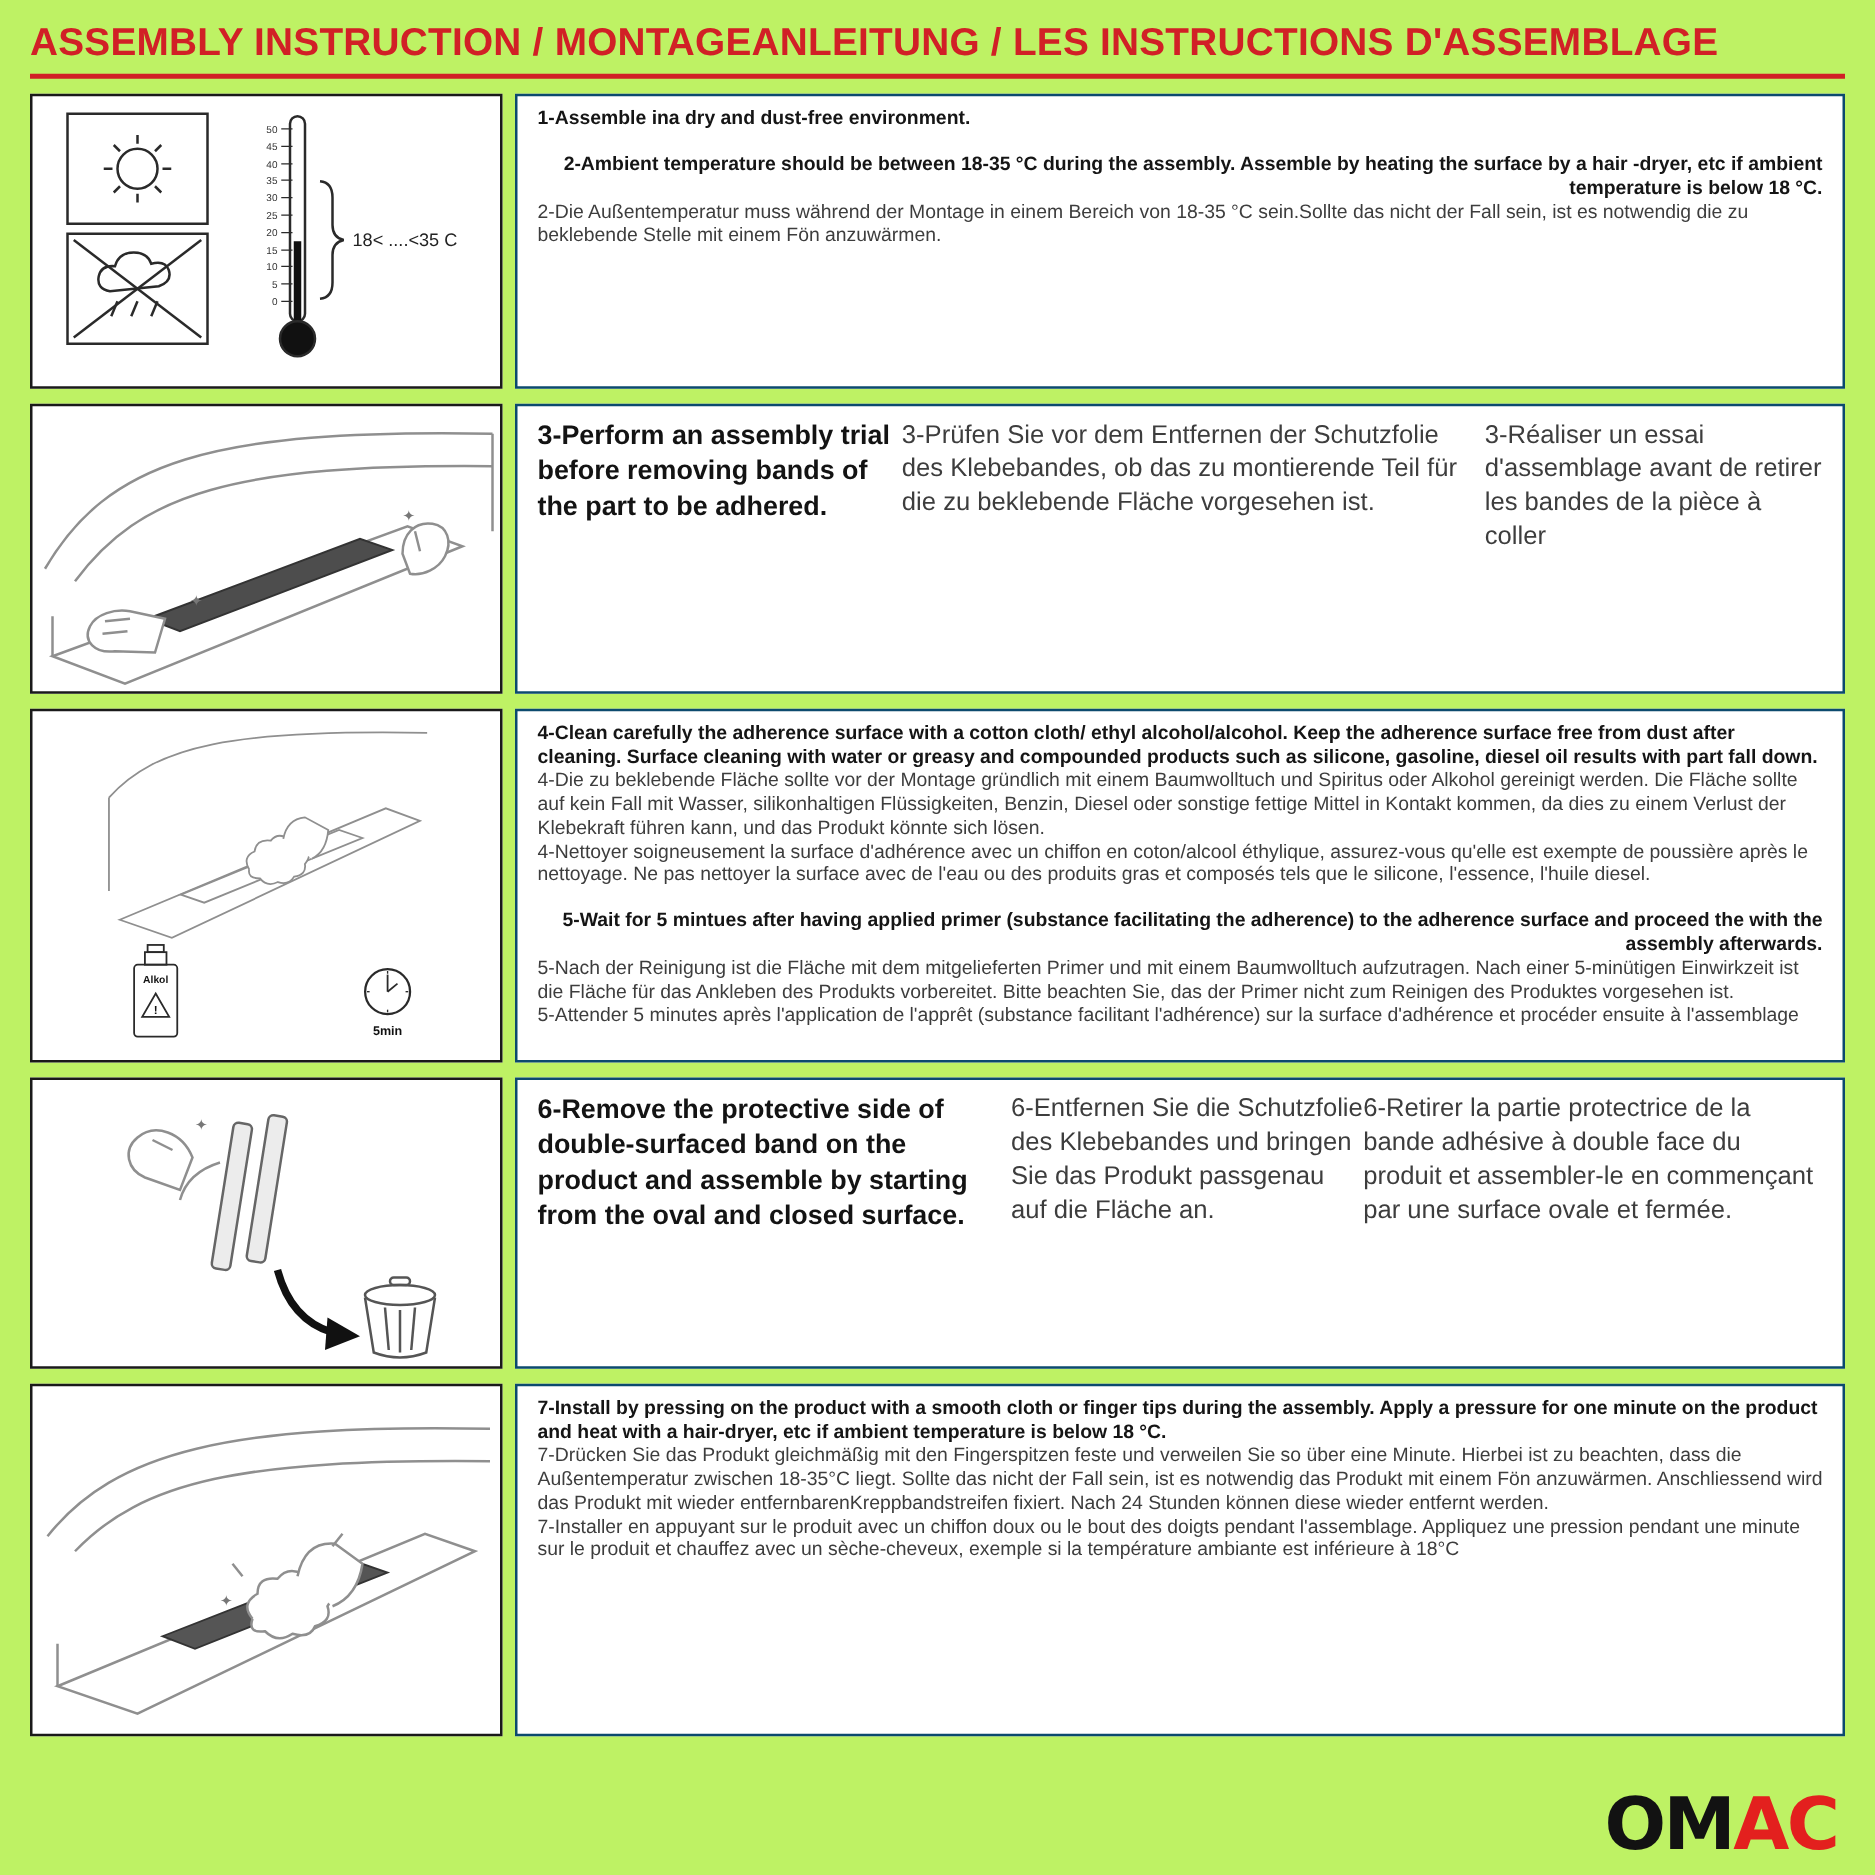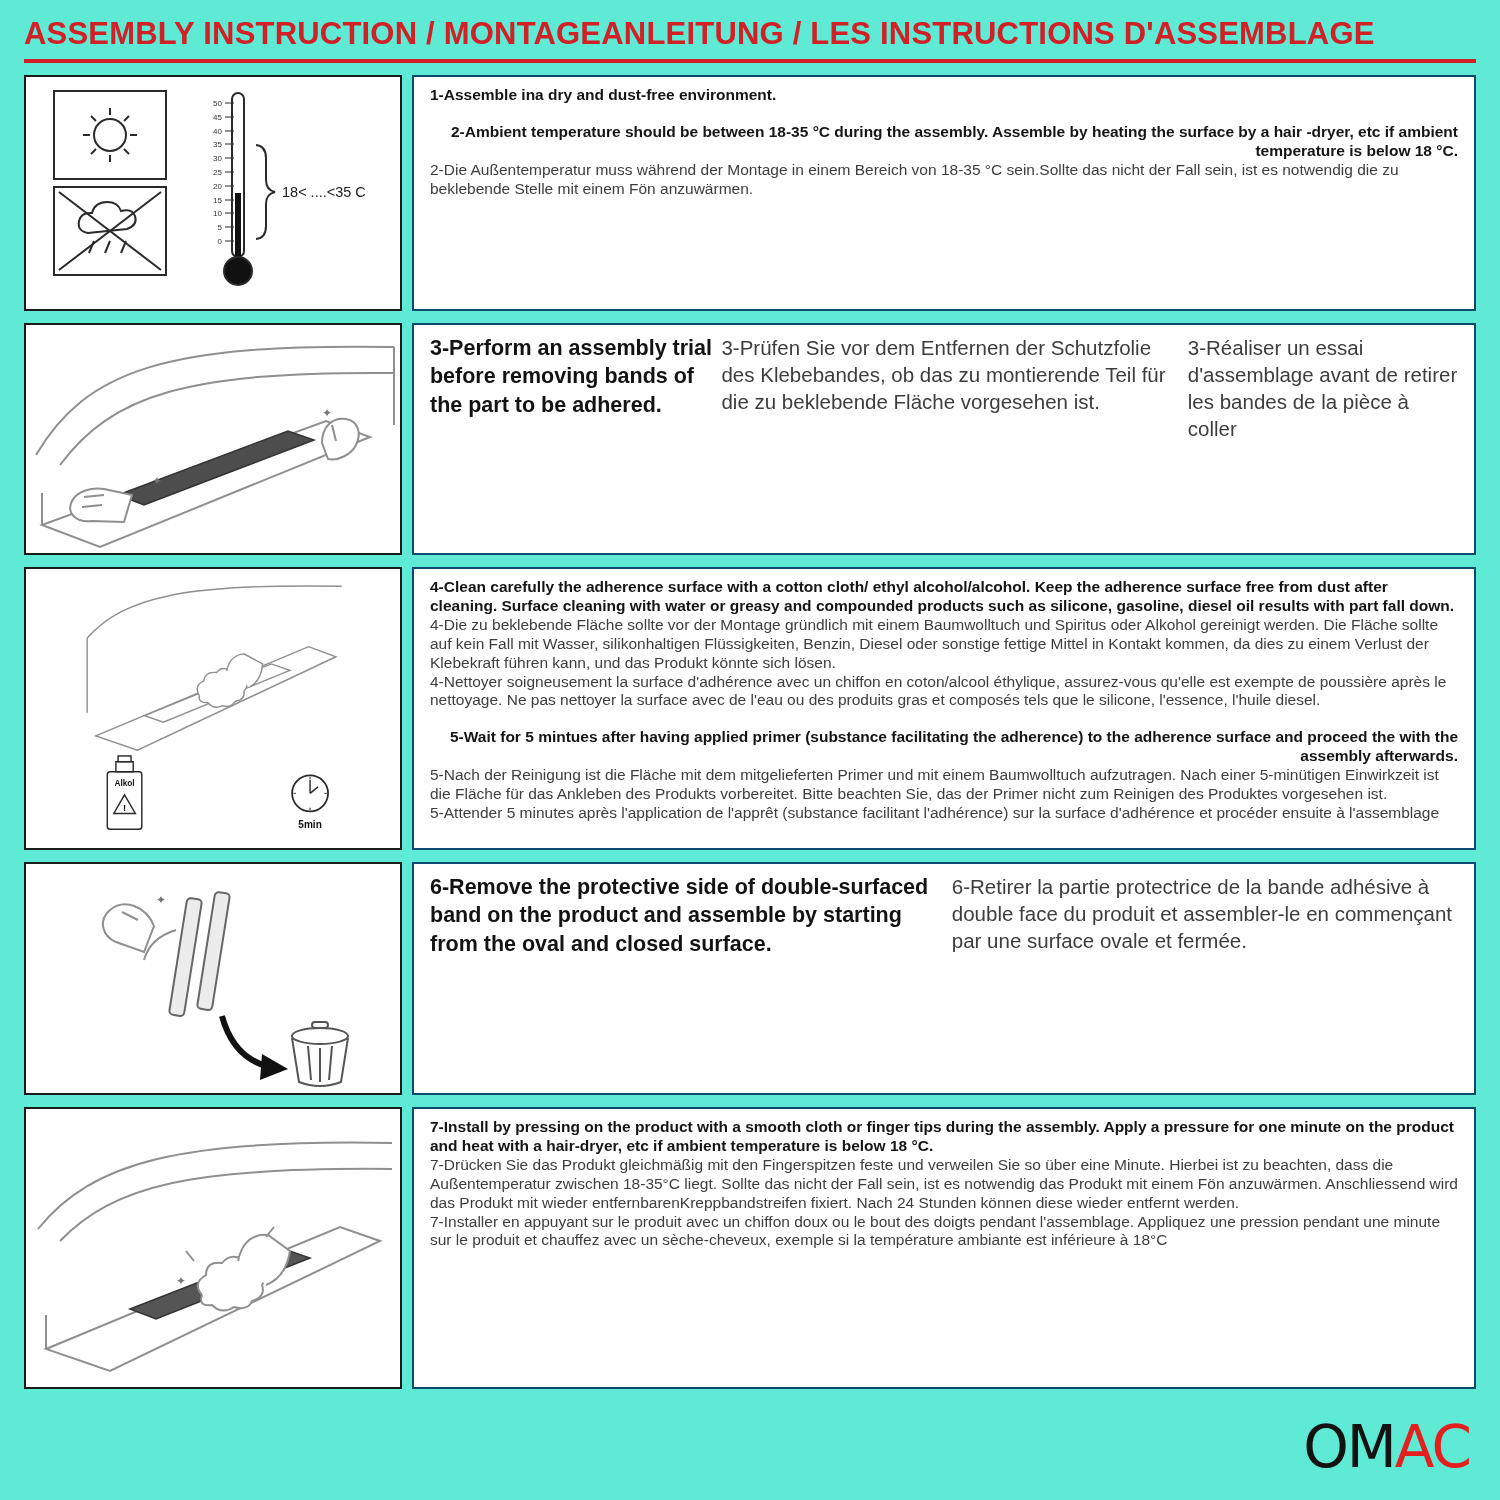--- a/index.html
+++ b/index.html
@@ -6,21 +6,21 @@
   html, body { background: #ffffff; }
   body {
     width: 1500px; height: 1500px;
     font-family: "Liberation Sans", "DejaVu Sans", sans-serif;
   }
   .page {
     position: relative;
     width: 1500px; height: 1500px;
     padding: 16px 24px 0 24px;
     overflow: hidden;
-    background: #5eead4;
+    background: #bef264;
   }
   .title {
     color: #d12026;
     font-size: 31px;
     font-weight: 800;
     letter-spacing: .2px;
     white-space: nowrap;
   }
   .title-rule { height: 4px; background: #d12026; margin-top: 7px; }
 
@@ -49,23 +49,23 @@
 
   .p { font-size: 15.5px; line-height: 1.22; color: #3d3d3d; }
   .p.b { font-weight: bold; color: #151515; }
   .p.gap { margin-top: 18px; text-align: right; }
 
   .lg .p { font-size: 20.5px; line-height: 1.32; color: #3d3d3d; }
   .lg .p.b { font-weight: bold; color: #131313; font-size: 21.5px; }
 
   .logo {
     position: absolute;
-    right: 30px; bottom: 24px;
+    right: 30px; bottom: 12px;
     font-size: 58px;
-    font-weight: 400;
+    font-weight: 700;
     letter-spacing: -2px;
     font-family: "DejaVu Sans", sans-serif;
     line-height: 1;
   }
   .logo .blk { color: #121212; }
   .logo .red { color: #e3201e; }
 
   svg text { font-family: "Liberation Sans", sans-serif; }
 </style>
 </head>
@@ -243,20 +243,21 @@
           <path d="M266 174 l7 44 q21 8 42 0 l7 -44"></path>
           <line x1="282" y1="182" x2="285" y2="216"></line>
           <line x1="294" y1="184" x2="294" y2="218"></line>
           <line x1="306" y1="182" x2="303" y2="216"></line>
           <rect x="286" y="158" width="16" height="6" rx="3"></rect>
         </g>
       </svg>
     </div>
     <div class="txt h4 center lg">
       <p class="p b">6-Remove the protective side of double-surfaced band on the product and assemble by starting from the oval and closed surface.</p>
+      <p class="p">6-Entfernen Sie die Schutzfolie des Klebebandes und bringen Sie das Produkt passgenau auf die Fläche an.</p>
       <p class="p">6-Retirer la partie protectrice de la bande adhésive à double face du produit et assembler-le en commençant par une surface ovale et fermée.</p>
     </div>
   </div>
 
   <div class="row">
     <div class="illus h5">
       <svg viewBox="0 0 374 278">
         <g fill="none" stroke="#8f8f8f" stroke-width="2">
           <path d="M12 120 C 66 52, 158 30, 366 34"></path>
           <path d="M34 132 C 88 76, 166 58, 366 60"></path>

